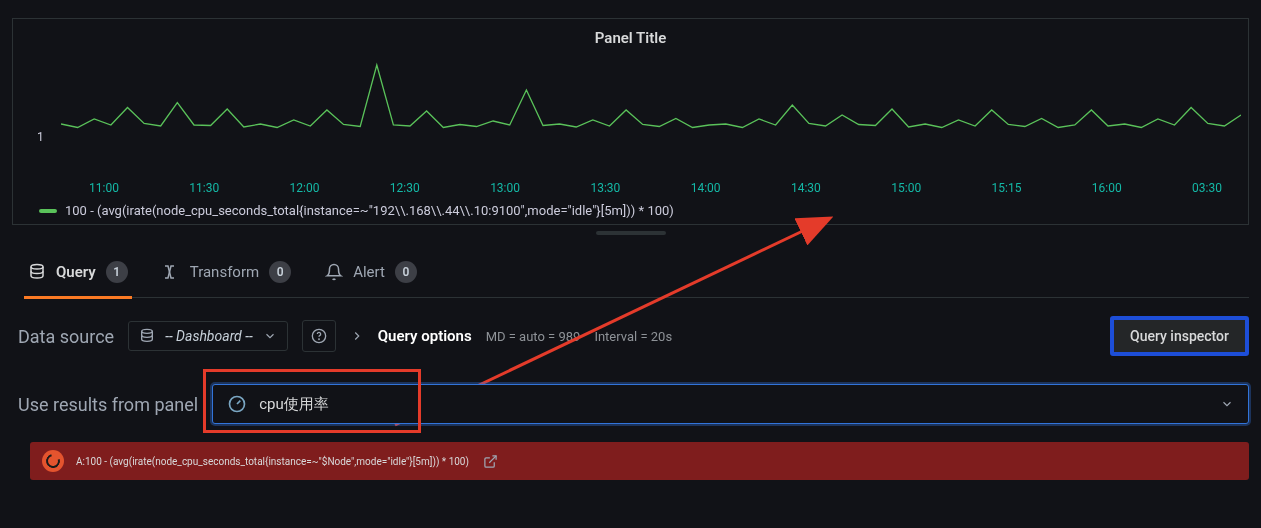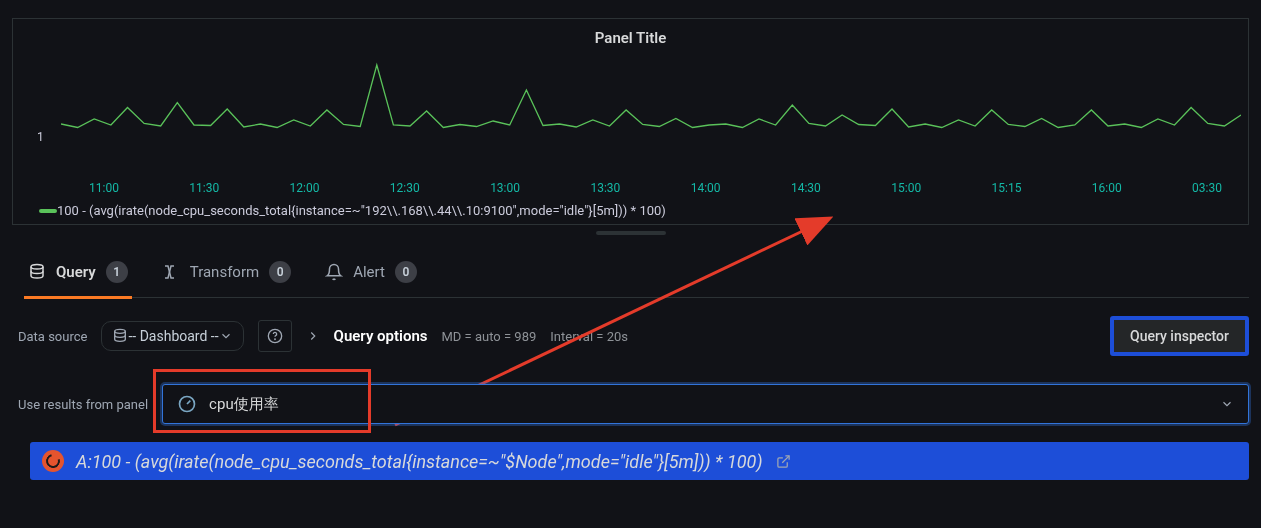--- a/index.html
+++ b/index.html
@@ -49,20 +49,21 @@
       justify-content: space-between;
       margin-left: 68px;
       margin-right: 18px;
       font-size: 12px;
       color: #14b8a6;
       padding-top: 6px;
     }
     .legend {
       display: flex;
       align-items: center;
+      gap: 8px;
       margin-left: 18px;
       margin-top: 8px;
       font-size: 13px;
       color: #ccccdc;
     }
     .legend-dash {
       width: 18px;
       height: 4px;
       background: #5ac25a;
       border-radius: 2px;
@@ -119,33 +120,35 @@
       padding: 0 6px;
     }
     .tab-icon { display: inline-flex; }
     .row {
       display: flex;
       align-items: center;
       margin: 18px 12px 0 18px;
       gap: 14px;
     }
     .label {
-      font-size: 13px;
+      font-size: 18px;
       color: #9fa7b3;
     }
     .ds-select {
       display: flex;
       align-items: center;
+      gap: 10px;
       background: #111217;
       border: 1px solid #2c3235;
-      border-radius: 10px;
+      border-radius: 3px;
       padding: 6px 10px;
       cursor: pointer;
       font-size: 14px;
       color: #c7d0d9;
+      font-style: italic;
     }
     .ds-icon { display: inline-flex; }
     .icon-btn {
       width: 34px;
       height: 32px;
       border: 1px solid #2c3235;
       border-radius: 3px;
       display: inline-flex;
       align-items: center;
       justify-content: center;
@@ -209,26 +212,25 @@
       height: 20px;
       display: inline-flex;
       align-items: center;
       justify-content: center;
     }
     .result-row {
       display: flex;
       align-items: center;
       margin: 18px 12px 0 30px;
       gap: 12px;
-      background: #1d4ed8;
+      background: #7f1d1d;
       border-radius: 3px;
       padding: 8px 12px;
       color: #d8d9da;
-      font-size: 18px;
-      font-style: italic;
+      font-size: 10px;
     }
     .query-circle {
       width: 22px;
       height: 22px;
       border-radius: 50%;
       background: #e4542e;
       display: inline-flex;
       align-items: center;
       justify-content: center;
     }

